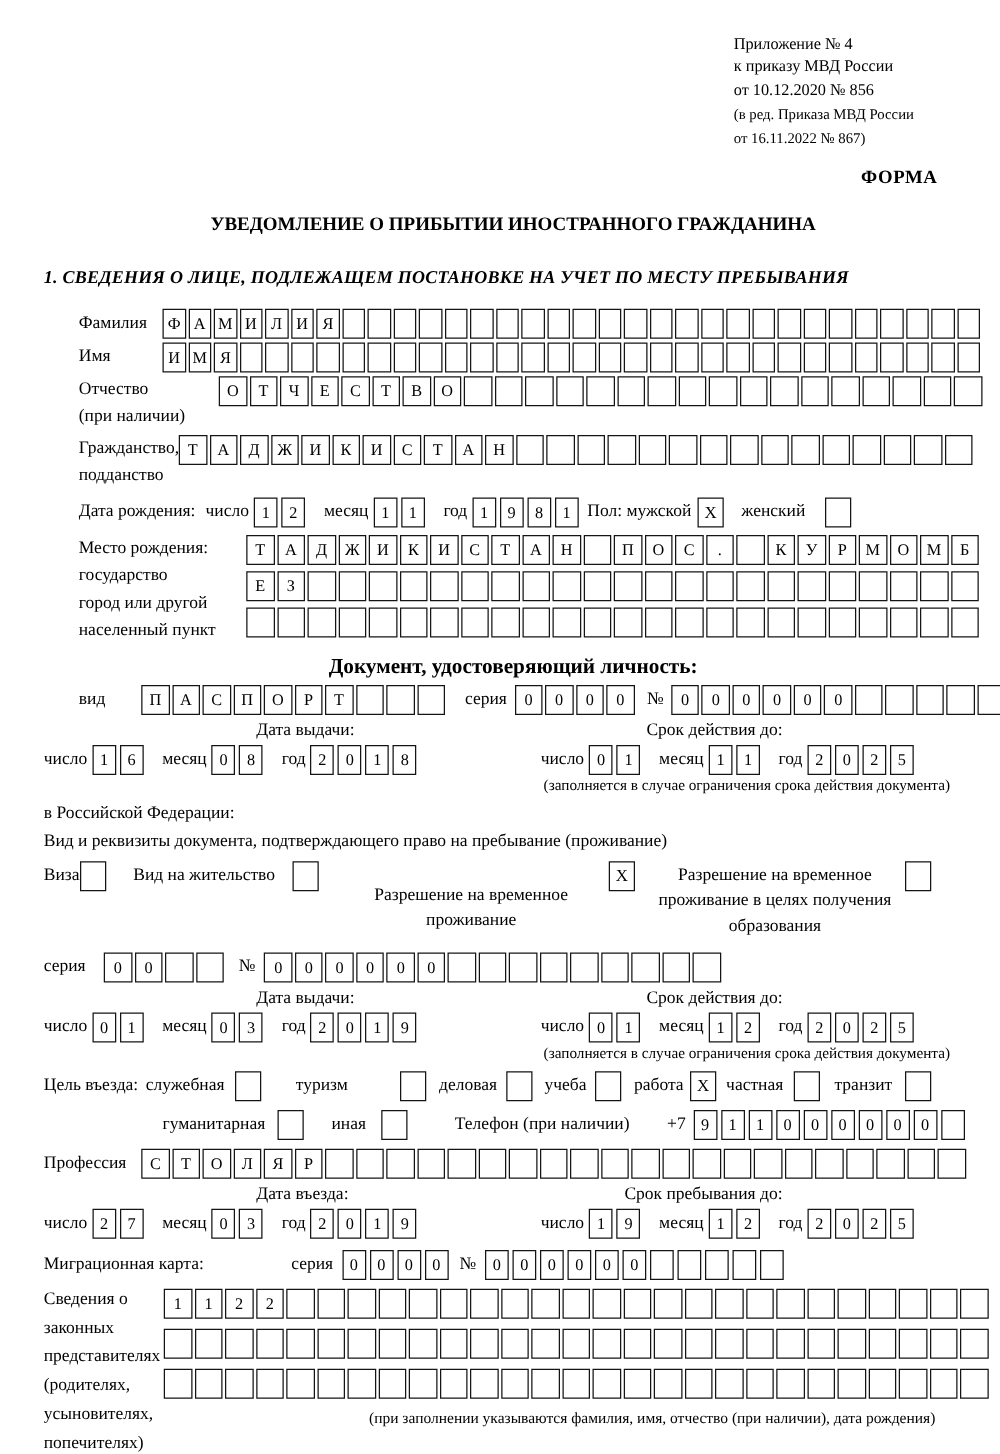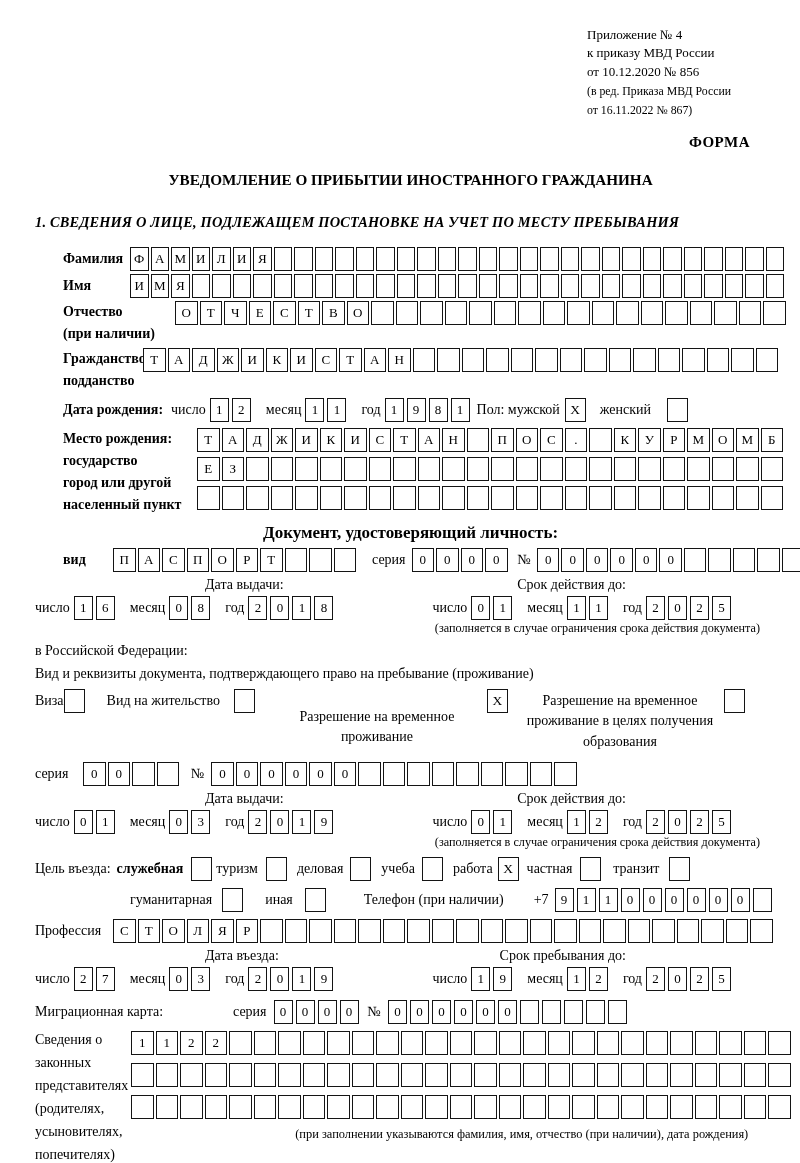--- a/index.html
+++ b/index.html
@@ -19,21 +19,21 @@
   .title { margin-top:18px; font-weight:bold; font-size:15.2px; text-align:center; line-height:1.5; }
   .uline { display:inline-block; width:56px; border-bottom:2.2px solid #2a2a2a; height:13px; margin-left:10px; }
 
   .sec1 { margin-top:22px; margin-bottom:16px; font-weight:bold; font-size:14.4px; letter-spacing:.2px;font-style:italic; }
 
   
   .frow { display:flex; align-items:center; margin-bottom:3px; }
   .frow.top { align-items:flex-start; }
   .lbl { font-size:14px; flex:none; }
   .lblcol { font-size:14px; line-height:22px; flex:none; }
-  .ml28 { margin-left:28px;font-weight:bold; }
+  .ml28 { margin-left:28px; }
   .ml13 { margin-left:13px; }
 
   .w-surname { width:67px; }
   .w-patron  { width:112px; }
   .w-citiz   { width:80px; }
   .w-bplace  { width:134px; }
   .w-prof    { width:78px; }
   .w-mig     { width:150px; }
   .w-rep     { width:96px; }
 
@@ -538,25 +538,25 @@
           <span class="cell">0</span>
           <span class="cell">2</span>
           <span class="cell">5</span>
         </span>
     </span>
   </div>
   <div class="note">(заполняется в случае ограничения срока действия документа)</div>
 
   <div class="visitrow">
     <span class="lbl">Цель въезда:</span>
-    <span class="opt" style="margin-left:6px;font-weight:bold;">
+    <span class="opt" style="margin-left:6px;">
         <span>служебная</span>
         <span class="checkbox" style="margin-left:8px;"></span>
       </span>
-    <span class="opt" style="margin-left:4px;">
+    <span class="opt" style="margin-left:28px;gap:34px;">
         <span>туризм</span>
         <span class="checkbox" style="margin-left:8px;"></span>
       </span>
     <span class="opt" style="margin-left:10px;">
         <span>деловая</span>
         <span class="checkbox" style="margin-left:7px;"></span>
       </span>
     <span class="opt" style="margin-left:10px;">
         <span>учеба</span>
         <span class="checkbox" style="margin-left:7px;"></span>

